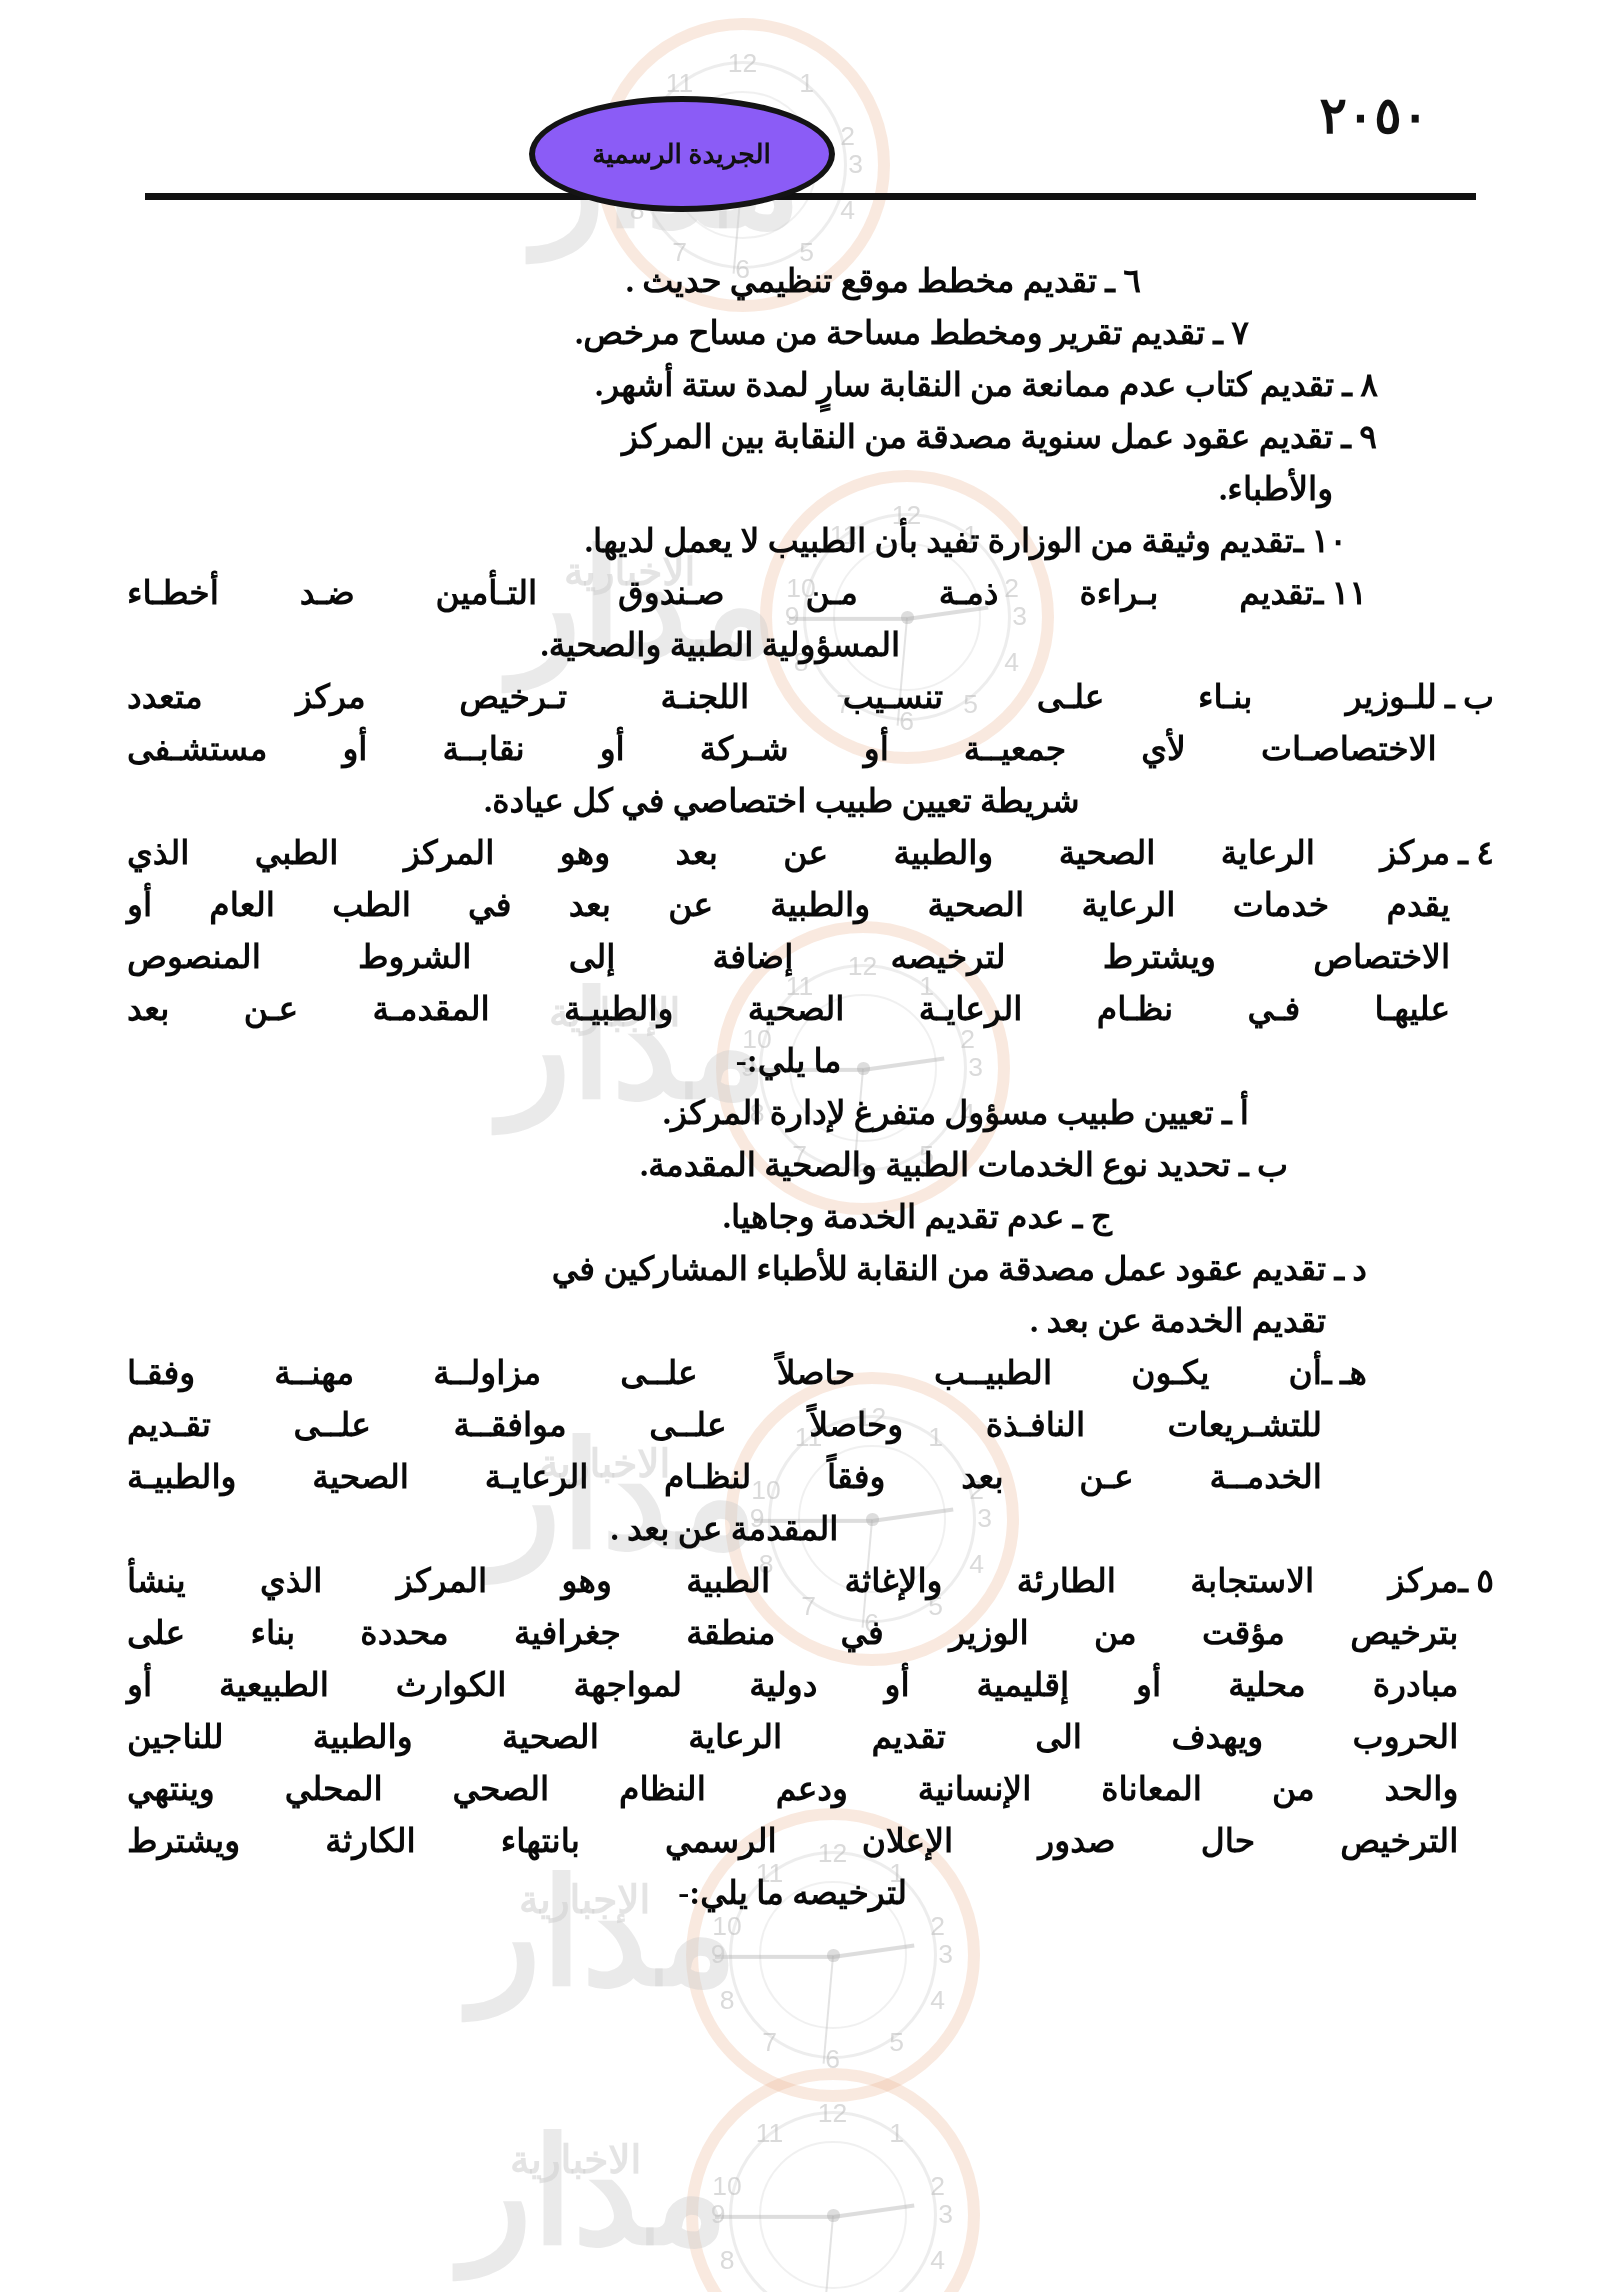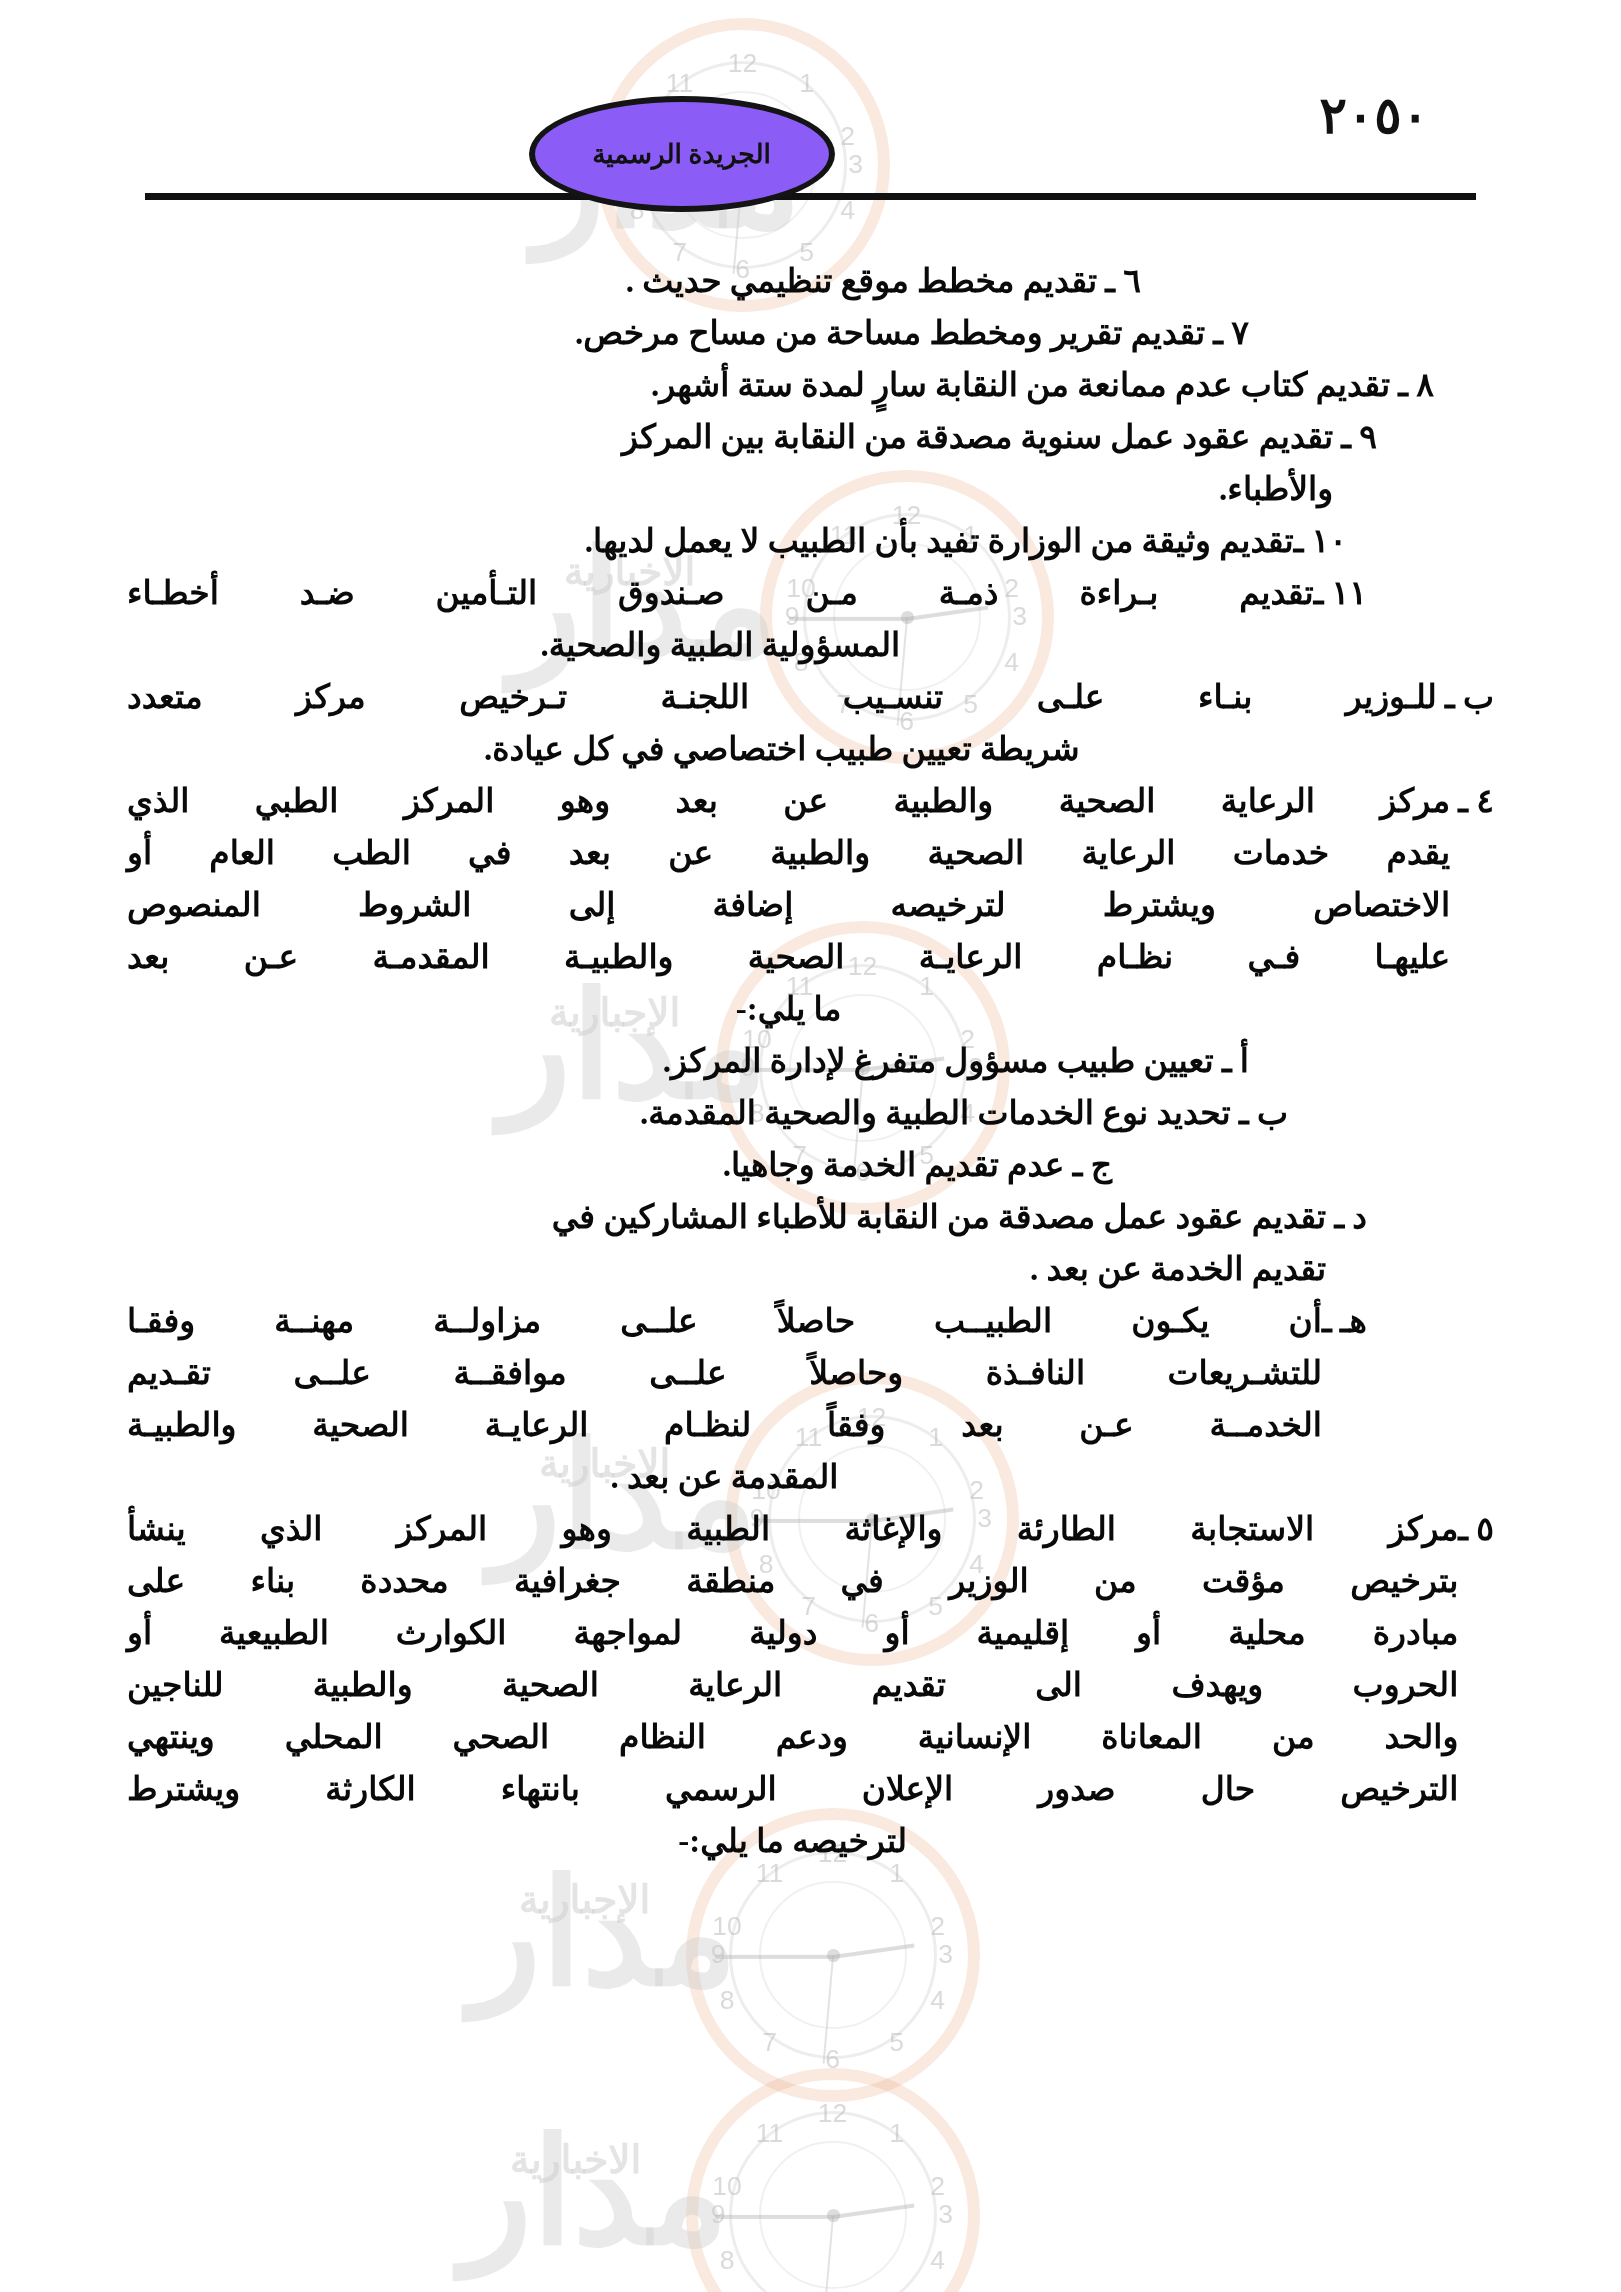--- a/index.html
+++ b/index.html
@@ -371,21 +371,21 @@
           <p class="line right">تقديم مخطط موقع تنظيمي حديث .</p>
         </div>
       </div>
       <div class="row blk">
         <div class="marker" style="margin-right: 245px;">٧ ـ </div>
         <div class="content">
           <p class="line right">تقديم تقرير ومخطط مساحة من مساح مرخص.</p>
         </div>
       </div>
       <div class="row blk">
-        <div class="marker" style="margin-right: 60px;">٨ ـ </div>
+        <div class="marker" style="margin-right: 116px;">٨ ـ </div>
         <div class="content">
           <p class="line right">تقديم كتاب عدم ممانعة من النقابة سارٍ لمدة ستة أشهر.</p>
         </div>
       </div>
       <div class="row blk">
         <div class="marker" style="margin-right: 117px;">٩ ـ </div>
         <div class="content">
           <p class="line right">تقديم عقود عمل سنوية مصدقة من النقابة بين المركز</p>
           <p class="line right">والأطباء.</p>
         </div>
@@ -400,20 +400,21 @@
         <div class="marker" style="margin-right: 127px;">١١ ـ</div>
         <div class="content">
           <p class="line just">تقديم بـراءة ذمـة مـن صـندوق التـأمين ضـد أخطـاء</p>
           <p class="line center-ish">المسؤولية الطبية والصحية.</p>
         </div>
       </div>
       <div class="row blk">
         <div class="marker" style="margin-right: 0px;">ب ـ </div>
         <div class="content">
           <p class="line just">للـوزير بنـاء علـى تنسـيب اللجنـة تـرخيص مركز متعدد</p>
+          <p class="line just">الاختصاصـات لأي جمعيــة أو شـركة أو نقابــة أو مستشـفى</p>
           <p class="line center-ish">شريطة تعيين طبيب اختصاصي في كل عيادة.</p>
         </div>
       </div>
       <div class="row blk">
         <div class="marker" style="margin-right: 0px;">٤ ـ </div>
         <div class="content">
           <p class="line just">مركز الرعاية الصحية والطبية عن بعد وهو المركز الطبي الذي</p>
           <p class="line just">يقدم خدمات الرعاية الصحية والطبية عن بعد في الطب العام أو</p>
           <p class="line just">الاختصاص ويشترط لترخيصه إضافة إلى الشروط المنصوص</p>
           <p class="line just">عليهـا فـي نظـام الرعايـة الصحية والطبيـة المقدمـة عـن بعد</p>

